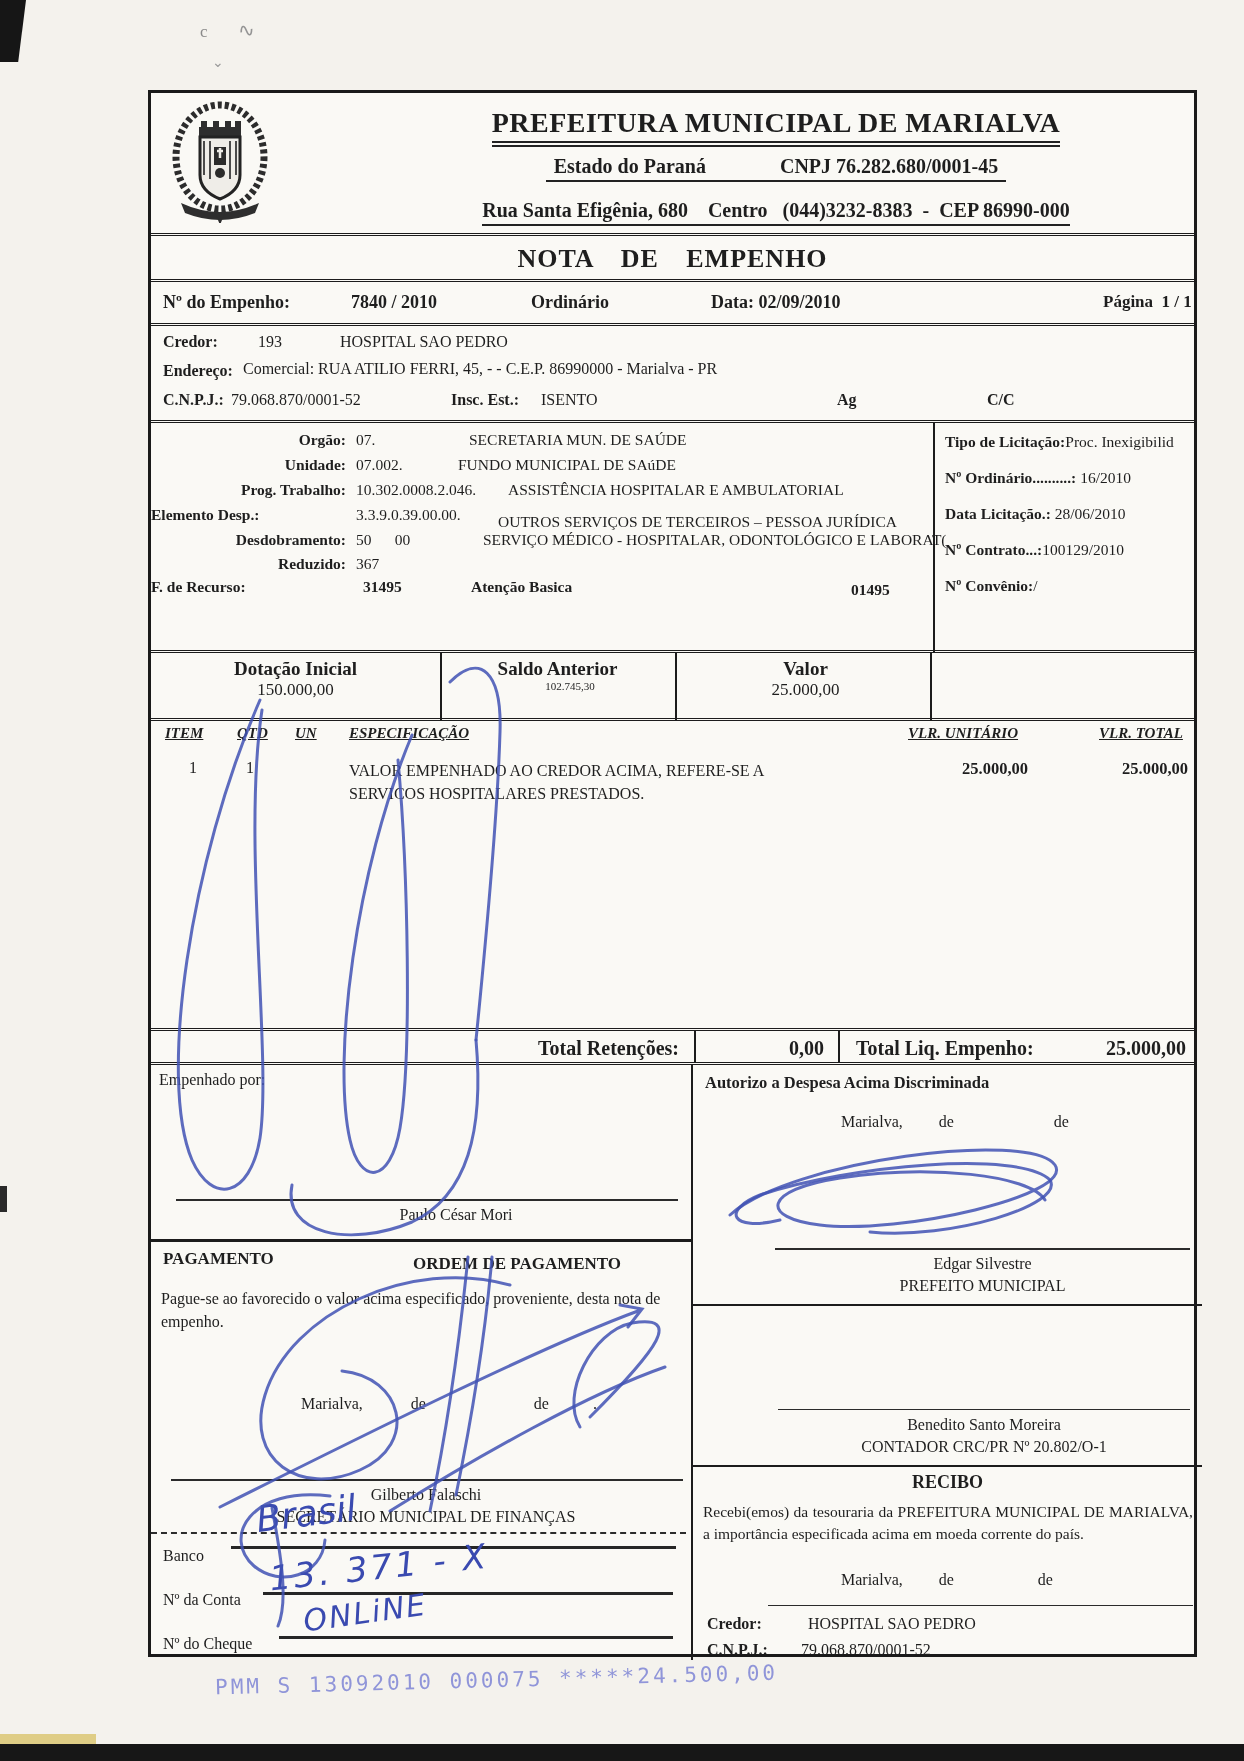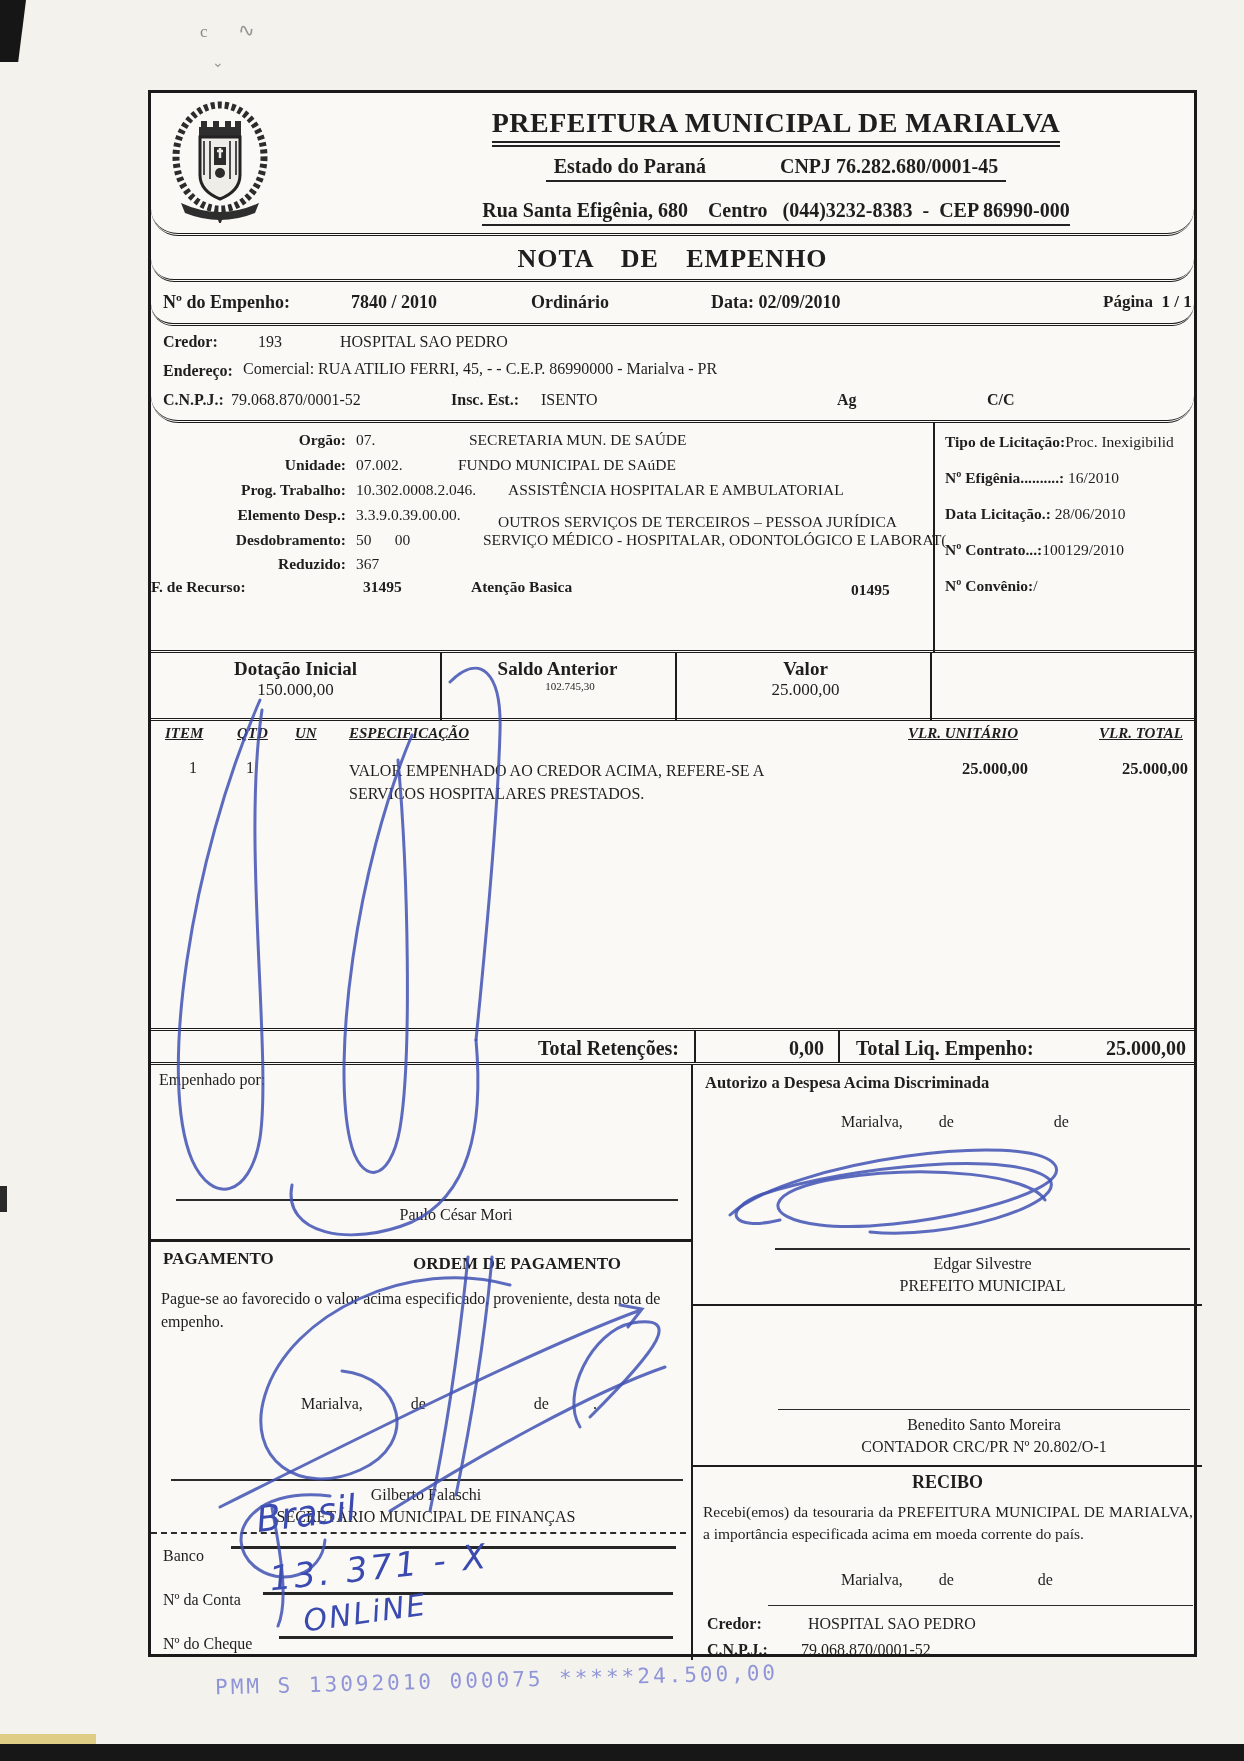--- a/index.html
+++ b/index.html
@@ -4,21 +4,21 @@
 <style>
   html,body{margin:0;padding:0;}
   .page{position:relative;width:1244px;height:1761px;background:#f4f2ed;overflow:hidden;
         font-family:"Liberation Serif",serif;color:#1e1e1e;}
   .abs{position:absolute;}
   .b{font-weight:bold;}
   .pre{white-space:pre;}
   .form{position:absolute;left:148px;top:90px;width:1049px;height:1567px;
         border:3px solid #1a1a1a;background:#faf9f5;box-sizing:border-box;}
   .sec{position:absolute;left:0;width:100%;box-sizing:border-box;}
-  .hb{border-bottom:3px double #1c1c1c;border-radius:27px;}
+  .hb{border-bottom:3px double #1c1c1c;}
   .u2{border-bottom:2px solid #222;}
   .udb{border-bottom:6px double #222;}
   .sigline{border-bottom:2px solid #2b2b2b;}
   .thinline{border-bottom:1.5px solid #2b2b2b;}
   .dashline{border-bottom:3px solid #262626;}
   .ctr{text-align:center;}
   svg.sig path, svg.sig ellipse{fill:none;stroke:#4152b4;stroke-width:3;stroke-linecap:round;opacity:.85;}
   .hand{font-family:"DejaVu Sans",sans-serif;font-style:italic;color:#3a4ab0;}
   .itmhead{font-style:italic;font-weight:bold;text-decoration:underline;font-size:15px;}
 </style>
@@ -94,35 +94,35 @@
 
     <span class="abs b" style="left:0;top:8px;width:195px;text-align:right;">Orgão:</span>
     <span class="abs" style="left:205px;top:8px;">07.</span>
     <span class="abs" style="left:318px;top:8px;">SECRETARIA MUN. DE SAÚDE</span>
     <span class="abs b" style="left:0;top:33px;width:195px;text-align:right;">Unidade:</span>
     <span class="abs" style="left:205px;top:33px;">07.002.</span>
     <span class="abs" style="left:307px;top:33px;">FUNDO MUNICIPAL DE SAúDE</span>
     <span class="abs b" style="left:0;top:58px;width:195px;text-align:right;">Prog. Trabalho:</span>
     <span class="abs" style="left:205px;top:58px;">10.302.0008.2.046.</span>
     <span class="abs" style="left:357px;top:58px;">ASSISTÊNCIA HOSPITALAR E AMBULATORIAL</span>
-    <span class="abs b" style="left:0;top:83px;width:195px;text-align:right;">Elemento Desp.:</span>
+    <span class="abs b" style="left:0;top:83px;width:195px;text-align:left;">Elemento Desp.:</span>
     <span class="abs" style="left:205px;top:83px;">3.3.9.0.39.00.00.</span>
     <span class="abs" style="left:347px;top:90px;">OUTROS SERVIÇOS DE TERCEIROS – PESSOA JURÍDICA</span>
     <span class="abs b" style="left:0;top:108px;width:195px;text-align:right;">Desdobramento:</span>
     <span class="abs pre" style="left:205px;top:108px;">50      00</span>
     <span class="abs" style="left:332px;top:108px;">SERVIÇO MÉDICO - HOSPITALAR, ODONTOLÓGICO E LABORAT(</span>
     <span class="abs b" style="left:0;top:132px;width:195px;text-align:right;">Reduzido:</span>
     <span class="abs" style="left:205px;top:132px;">367</span>
     <span class="abs b" style="left:0;top:155px;width:195px;">F. de Recurso:</span>
     <span class="abs b" style="left:212px;top:155px;">31495</span>
     <span class="abs b" style="left:320px;top:155px;">Atenção Basica</span>
     <span class="abs b" style="left:700px;top:158px;">01495</span>
 
     <span class="abs" style="left:794px;top:10px;"><span class="b">Tipo de Licitação:</span><span>Proc. Inexigibilid</span></span>
-    <span class="abs" style="left:794px;top:46px;"><span class="b">Nº Efigênia..........:</span><span class="pre"> 16/2010</span></span>
+    <span class="abs" style="left:794px;top:46px;"><span class="b">Nº Ordinário..........:</span><span class="pre"> 16/2010</span></span>
     <span class="abs" style="left:794px;top:82px;"><span class="b">Data Licitação.:</span><span class="pre"> 28/06/2010</span></span>
     <span class="abs" style="left:794px;top:118px;"><span class="b">Nº Contrato...:</span><span>100129/2010</span></span>
     <span class="abs" style="left:794px;top:154px;"><span class="b">Nº Convênio:</span><span>/</span></span>
   </div>
 
   <div class="sec" style="top:560px;height:68px;border-bottom:3px double #1c1c1c;">
     <div class="abs" style="left:289px;top:0;width:2px;height:68px;background:#1c1c1c;"></div>
     <div class="abs" style="left:524px;top:0;width:2px;height:68px;background:#1c1c1c;"></div>
     <div class="abs" style="left:779px;top:0;width:2px;height:68px;background:#1c1c1c;"></div>
     <div class="abs ctr" style="left:0;top:0;width:289px;">

